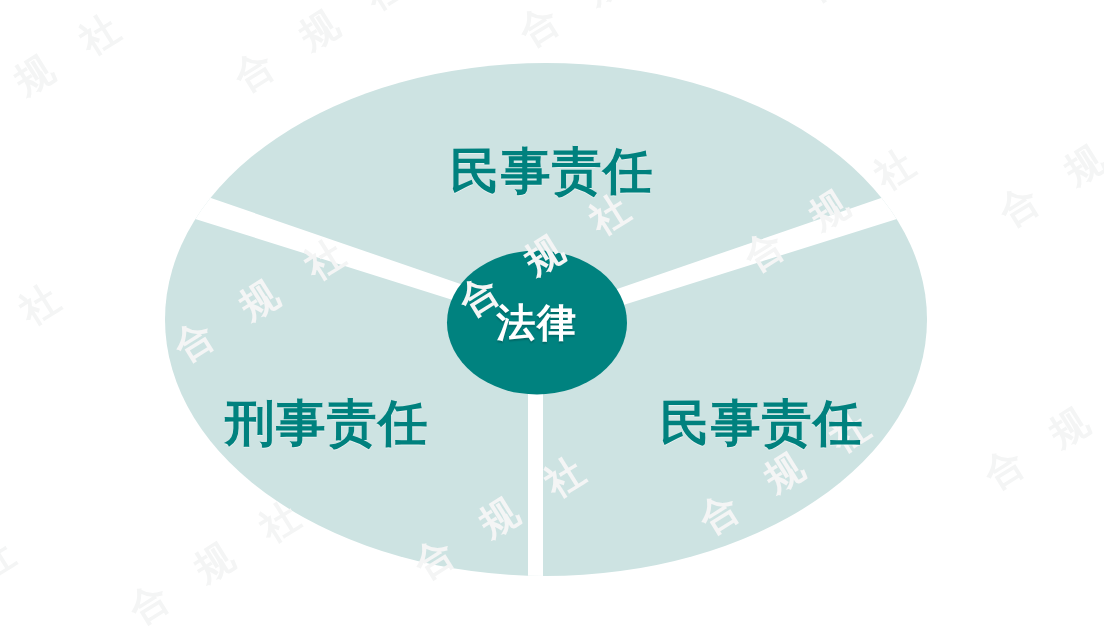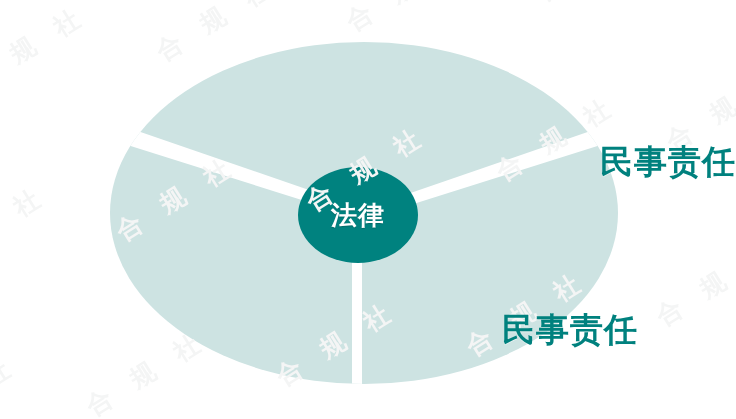--- a/index.html
+++ b/index.html
@@ -59,25 +59,24 @@
     inset: 0;
     z-index: 4;
   }
   .seg-label {
     position: absolute;
     font-size: 33px;
     font-weight: 700;
     letter-spacing: 1px;
     color: #00817E;
     white-space: nowrap;
-    text-align: right;
+    text-align: center;
     line-height: 1.1;
     font-family: "Liberation Sans", "DejaVu Sans", sans-serif;
     text-shadow: 0 1px 0 rgba(255,255,255,0.45);
-    margin-top: 48px;
   }
   .seg-label.top    { left: 0; right: 0; top: 96px; }
   .seg-label.left   { left: 88px; width: 260px; top: 264px; }
   .seg-label.right  { left: 378px; width: 260px; top: 264px; }
 
   .hub-label {
     position: absolute;
     left: 298px;
     top: 172px;
     width: 120px;
@@ -137,20 +136,21 @@
     <div class="watermark-cell" style="left:80px; top:395px;">合 规 社</div>
     <div class="watermark-cell" style="left:270px; top:365px;">合 规 社</div>
     <div class="watermark-cell" style="left:460px; top:335px;">合 规 社</div>
     <div class="watermark-cell" style="left:650px; top:305px;">合 规 社</div>
   </div>
 
   <div class="label-layer">
 
     <div class="seg-label top">民事责任</div>
 
+    <div class="seg-label left">刑事责任</div>
 
     <div class="seg-label right">民事责任</div>
 
     <div class="hub-label">
       <span class="hub-line">法律</span>
     </div>
 
   </div>
 
 </div>

